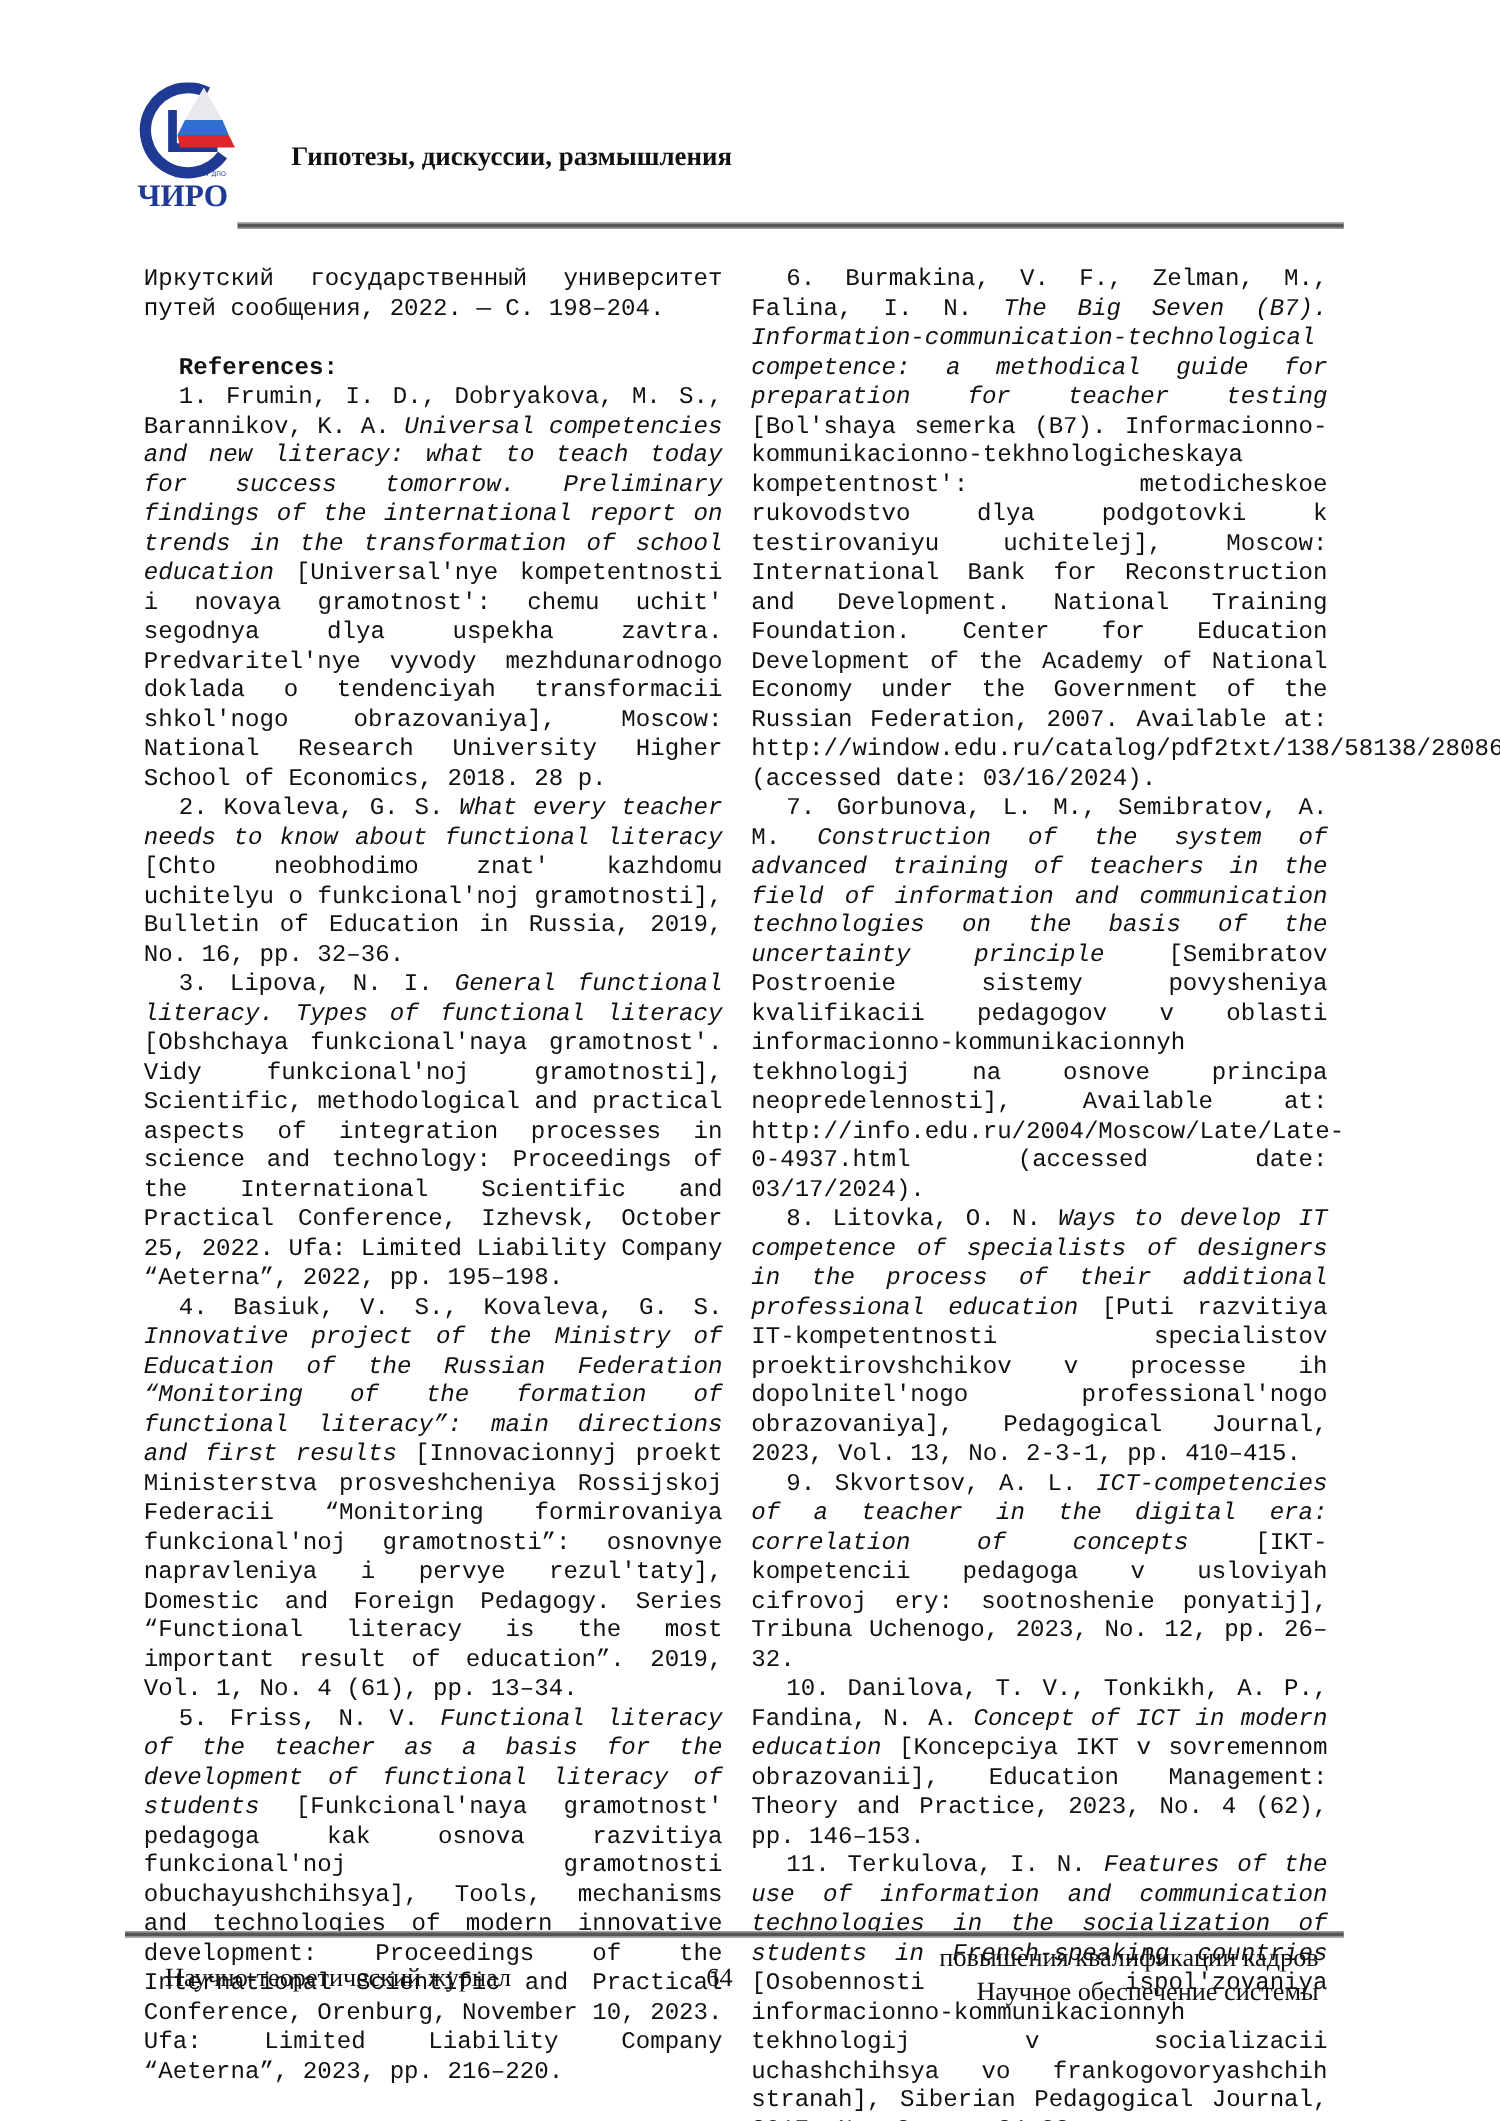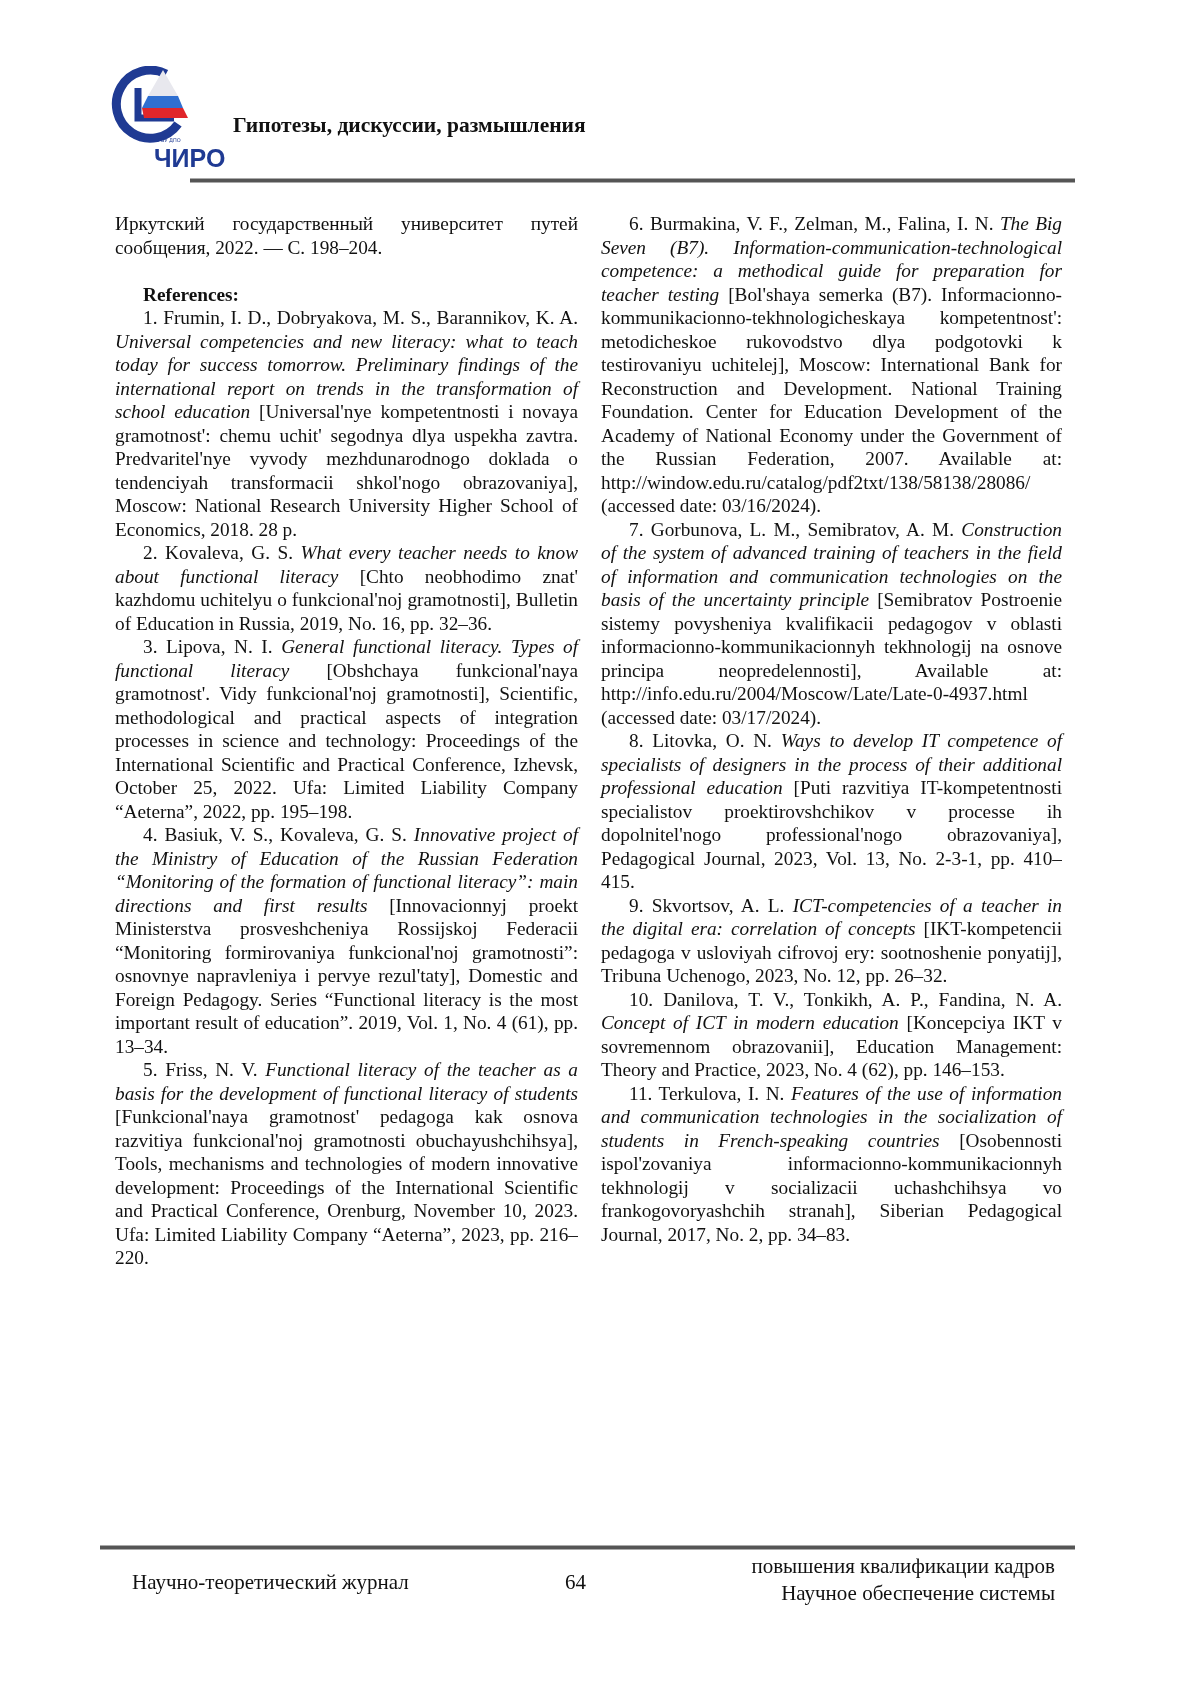--- a/index.html
+++ b/index.html
@@ -4,41 +4,41 @@
 <style>
   html, body { margin: 0; padding: 0; background: #ffffff; }
   body {
     width: 1200px; height: 1697px; position: relative; overflow: hidden;
     font-family: "Liberation Serif", "DejaVu Serif", serif; color: #111;
   }
   .header { position: absolute; left: 0; top: 0; width: 1200px; height: 190px; }
   .logo { position: absolute; left: 108px; top: 66px; width: 96px; height: 110px; }
   .logo svg { display: block; }
   .logo-text {
-    position: absolute; left: 2px; top: 78px; font-family: Liberation Sans, sans-serif;
-    font-weight: bold; font-size: 25px; color: #1f3a93; letter-spacing: 0px; margin-left: 44px;
+    position: absolute; left: 2px; top: 78px; font-family: Liberation Serif, serif;
+    font-weight: bold; font-size: 25px; color: #1f3a93; letter-spacing: 0px;
   }
   .logo-sub {
     position: absolute; left: 50px; top: 71px; font-family: "DejaVu Sans", sans-serif;
     font-size: 5px; color: #1f3a93;
   }
   .running-head {
     position: absolute; left: 233px; top: 113px; font-weight: bold; font-size: 21.5px;
   }
   .head-rule {
     position: absolute; left: 190px; top: 178px; width: 885px; height: 3px;
     background: #555; border-top: 1px solid #aaa; border-bottom: 1px solid #aaa;
   }
   .col {
     position: absolute; top: 212px; font-size: 19.3px; line-height: 23.5px;
     text-align: justify; hyphens: manual;
   }
   .col.left { left: 115px; width: 463px; }
   .col.right { left: 601px; width: 461px; }
-  .col p { margin: 0; text-indent: 28px; }
+  .col p { margin: 0; text-indent: 28px; font-family: Liberation Mono, monospace; }
   .col p.noindent { text-indent: 0; }
   .col .refs-title { font-weight: bold; text-indent: 28px; margin-top: 23.5px; }
   .col i { font-style: italic; }
   .footer-rule {
     position: absolute; left: 100px; top: 1545px; width: 975px; height: 3px;
     background: #555; border-top: 1px solid #aaa; border-bottom: 1px solid #aaa;
   }
   .footer-left {
     position: absolute; left: 112px; top: 1570px; font-size: 21px; margin-left: 20px;
   }

